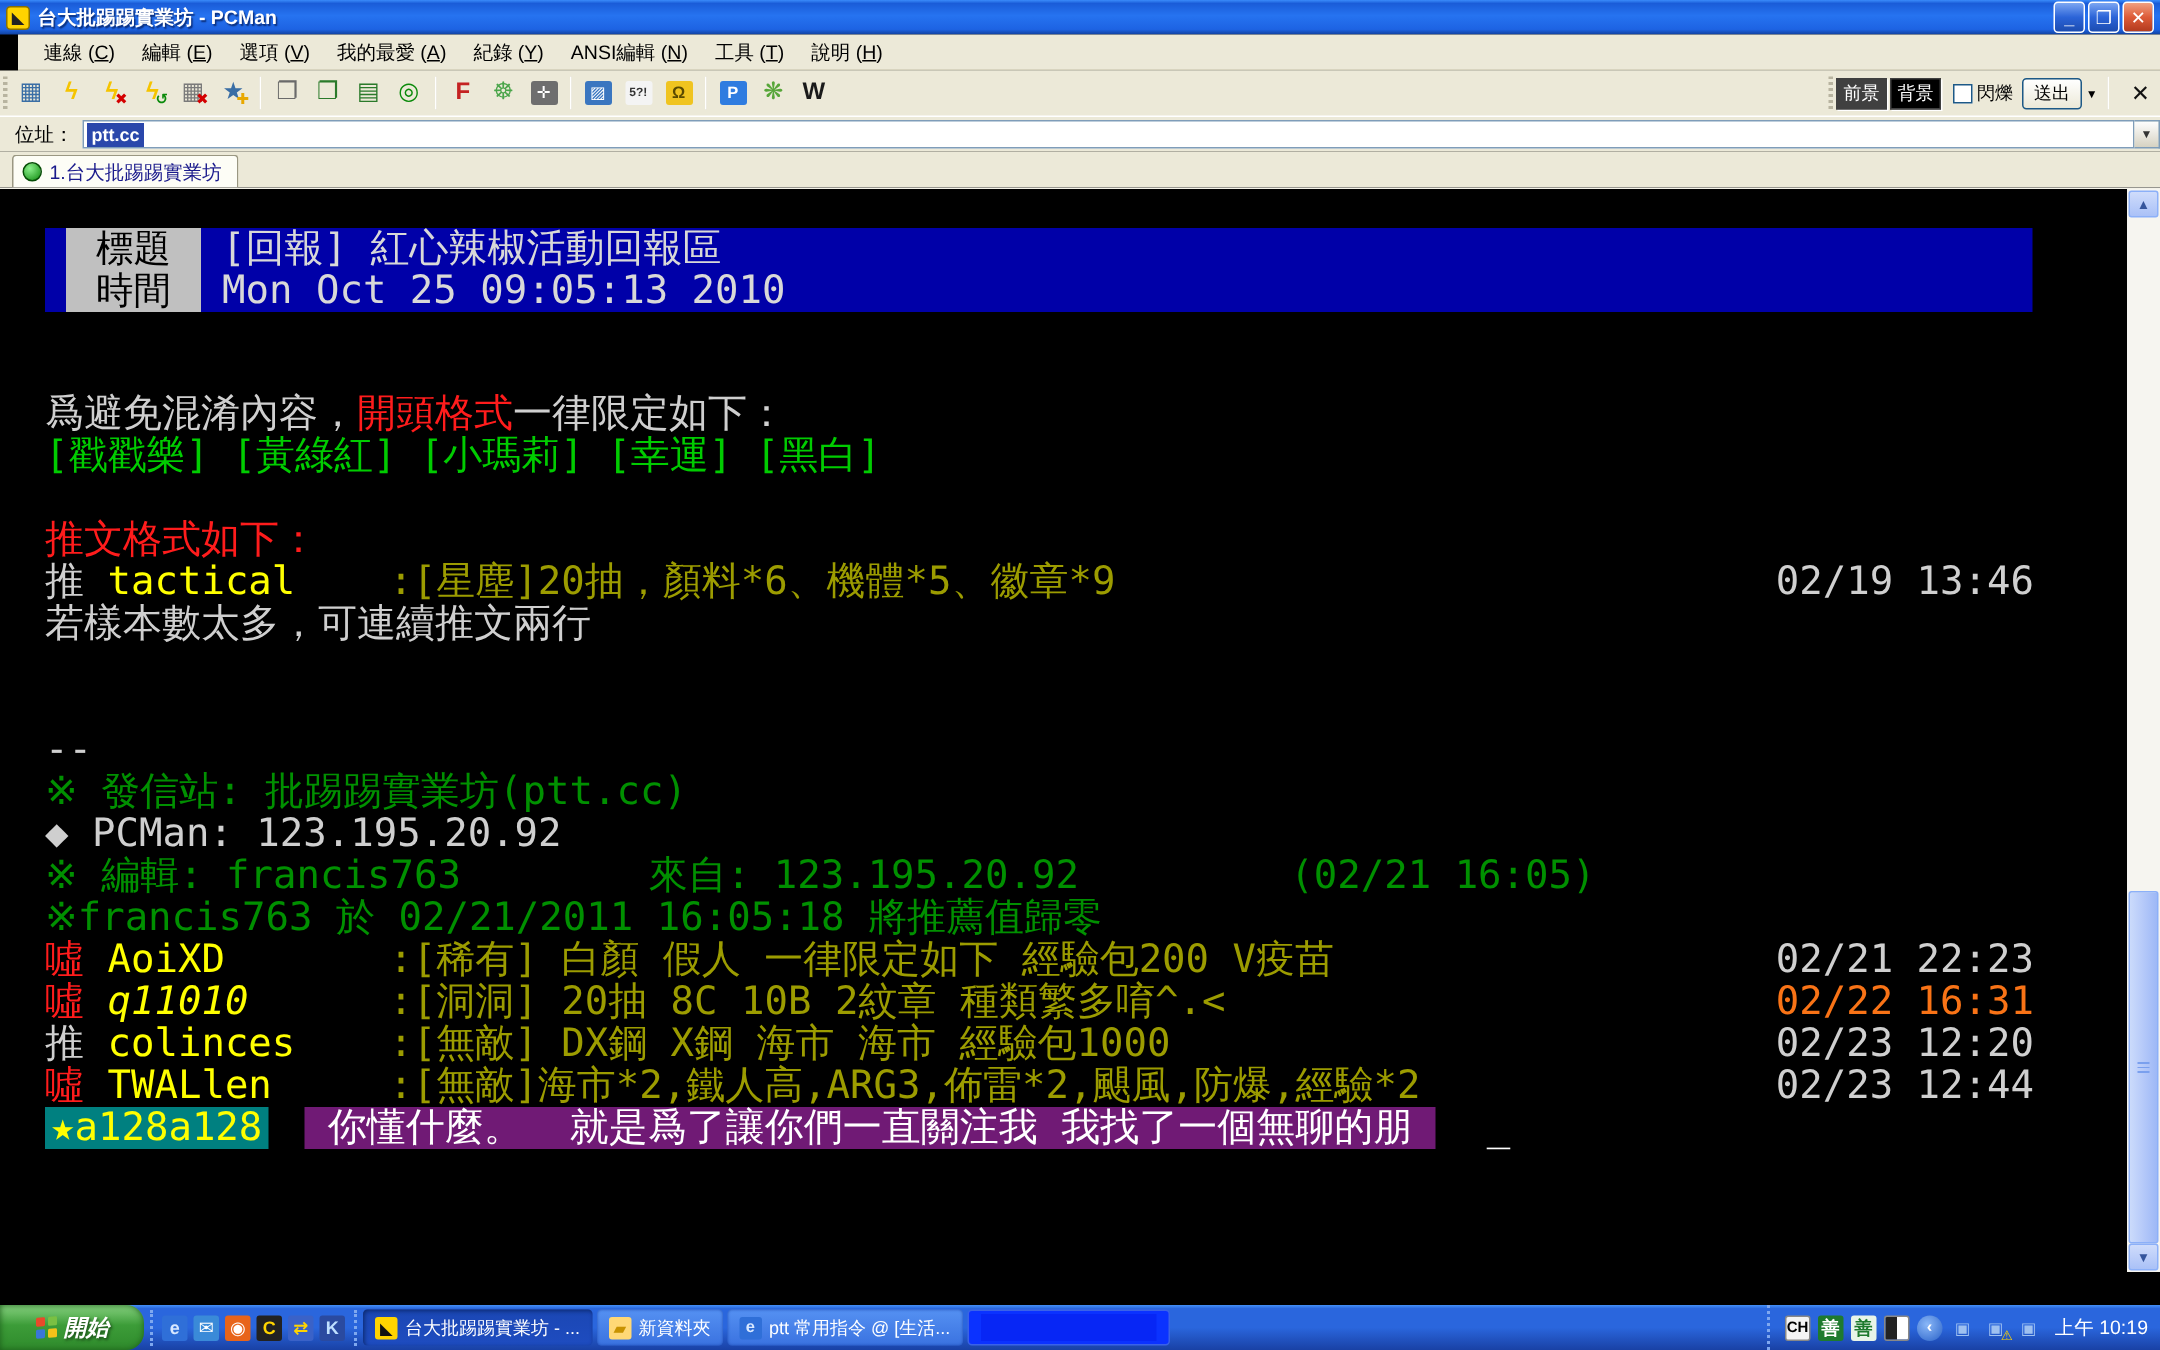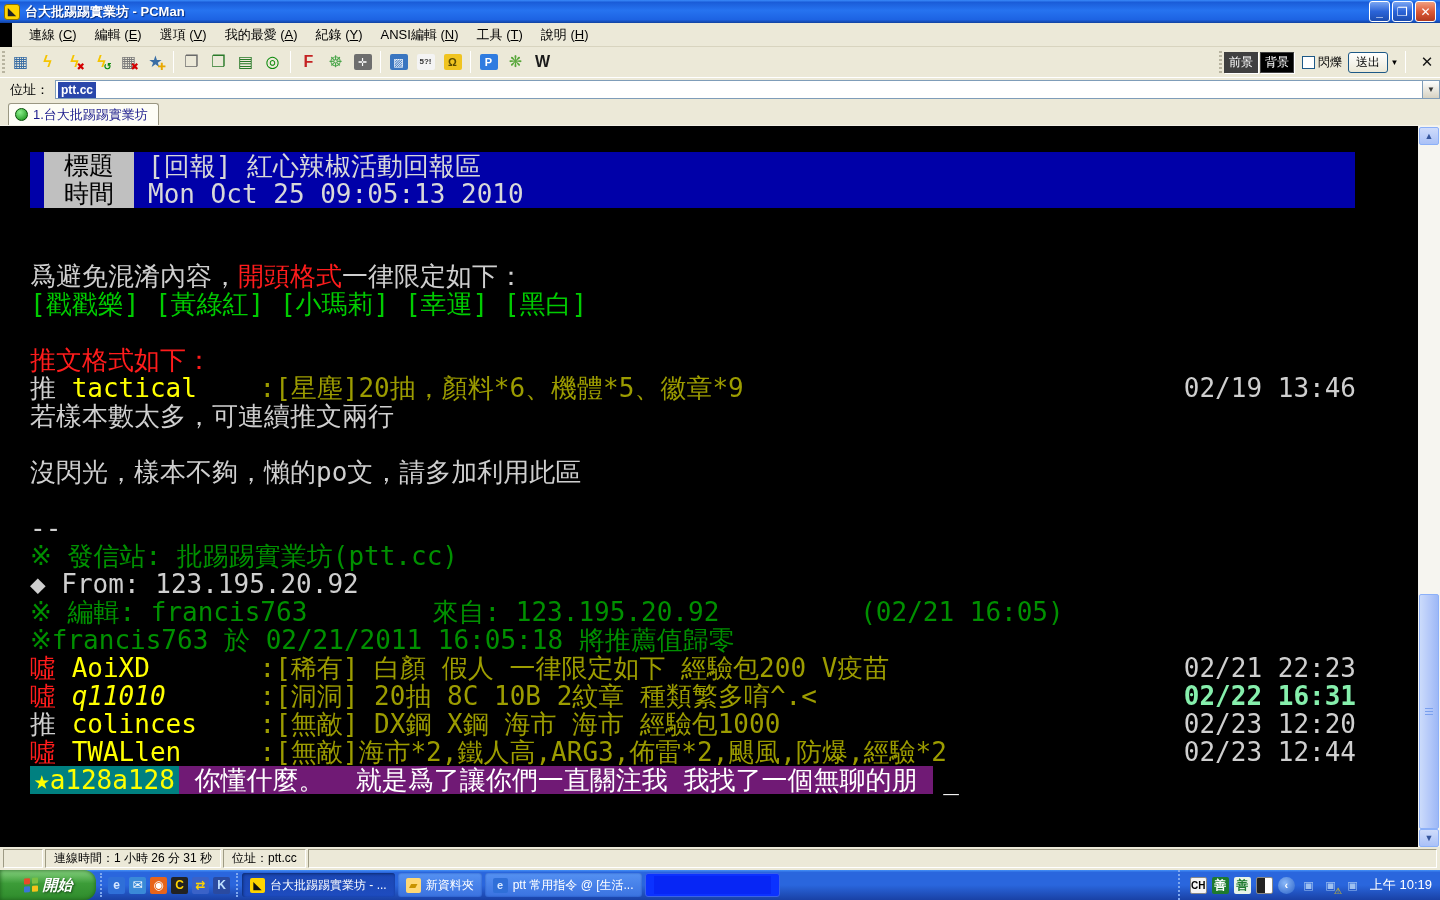--- a/index.html
+++ b/index.html
@@ -76,21 +76,21 @@
     padding:26px 0 0 30px; font-family:"DejaVu Sans Mono","DejaVu Sans",monospace; font-size:26px; }
   #bbs-header { position:relative; height:56px; width:1325px; margin-bottom:54px; }
   #bbs-header .hdr-blue { position:absolute; left:0; top:0; width:100%; height:56px; background:#0000a8; }
   #bbs-header .hdr-label { position:absolute; left:14px; top:0; width:90px; height:56px; background:#c0c0c0;
     color:#000; display:flex; flex-direction:column; align-items:center; justify-content:center; z-index:2;
     font-size:25px; line-height:28px; }
   #bbs-header .hdr-text { position:absolute; left:118px; top:0; z-index:2; color:#d8d8d8; line-height:28px; white-space:pre; }
   .tline { height:28px; line-height:28px; display:flex; white-space:pre; padding-right:62px; }
   .tline span { white-space:pre; }
   .tline .ts { margin-left:auto; }
-  #bottom-line { height:28px; line-height:28px; display:flex; white-space:pre; }
+  #bottom-line { height:28px; line-height:28px; display:flex; white-space:pre;gap:24px; }
   #bottom-line .seg-star { padding:0 4px; }
   #bottom-line .cursor { margin-left:10px; }
 
   
   #vscroll { position:absolute; right:0; top:0; width:22px; height:722px; background:#f6f5f0; }
   .sb-btn { position:absolute; left:1px; width:20px; height:18px; border-radius:2px;
     background:linear-gradient(180deg,#cfdcfb,#aac1f7); border:1px solid #8cb0f8;
     color:#35559c; font-size:9px; display:flex; align-items:center; justify-content:center; }
   #sb-up { top:1px; }
   #sb-down { bottom:1px; }
@@ -271,51 +271,44 @@
         <div class="hdr-text"><span>[回報] 紅心辣椒活動回報區</span><br><span>Mon Oct 25 09:05:13 2010</span></div>
       </div>
       <div id="term-lines">
           <div class="tline"><span style="color: rgb(207, 207, 207);">爲避免混淆內容，</span><span style="color: rgb(255, 28, 28);">開頭格式</span><span style="color: rgb(207, 207, 207);">一律限定如下：</span></div>
           <div class="tline"><span style="color: rgb(0, 204, 0);">[戳戳樂] [黃綠紅] [小瑪莉] [幸運] [黑白]</span></div>
           <div class="tline"></div>
           <div class="tline"><span style="color: rgb(255, 28, 28);">推文格式如下：</span></div>
           <div class="tline"><span style="color: rgb(207, 207, 207);">推 </span><span style="color: rgb(255, 255, 0);">tactical</span><span style="color: rgb(156, 156, 0);">    :[星塵]20抽，顏料*6、機體*5、徽章*9</span><span class="ts" style="color: rgb(207, 207, 207);">02/19 13:46</span></div>
           <div class="tline"><span style="color: rgb(207, 207, 207);">若樣本數太多，可連續推文兩行</span></div>
           <div class="tline"></div>
-          <div class="tline"><span style="color: rgb(207, 207, 207);">沒閃光，樣本不夠，懶的po文，請多加利用此區</span></div>
           <div class="tline"></div>
           <div class="tline"><span style="color: rgb(207, 207, 207);">--</span></div>
           <div class="tline"><span style="color: rgb(0, 144, 0);">※ 發信站: 批踢踢實業坊(ptt.cc)</span></div>
-          <div class="tline"><span style="color: rgb(207, 207, 207);">◆ From: 123.195.20.92</span></div>
+          <div class="tline"><span style="color: rgb(207, 207, 207);">◆ PCMan: 123.195.20.92</span></div>
           <div class="tline"><span style="color: rgb(0, 144, 0);">※ 編輯: francis763        來自: 123.195.20.92         (02/21 16:05)</span></div>
           <div class="tline"><span style="color: rgb(0, 144, 0);">※francis763 於 02/21/2011 16:05:18 將推薦值歸零</span></div>
           <div class="tline"><span style="color: rgb(255, 28, 28);">噓 </span><span style="color: rgb(255, 255, 0);">AoiXD</span><span style="color: rgb(156, 156, 0);">       :[稀有] 白顏 假人 一律限定如下 經驗包200 V疫苗</span><span class="ts" style="color: rgb(207, 207, 207);">02/21 22:23</span></div>
-          <div class="tline"><span style="color: rgb(255, 28, 28);">噓 </span><span style="color: rgb(255, 255, 0); font-style: italic;">q11010</span><span style="color: rgb(156, 156, 0);">      :[洞洞] 20抽 8C 10B 2紋章 種類繁多唷^.&lt;</span><span class="ts" style="color: #86efac; font-weight: bold;">02/22 16:31</span></div>
+          <div class="tline"><span style="color: rgb(255, 28, 28);">噓 </span><span style="color: rgb(255, 255, 0); font-style: italic;">q11010</span><span style="color: rgb(156, 156, 0);">      :[洞洞] 20抽 8C 10B 2紋章 種類繁多唷^.&lt;</span><span class="ts" style="color: #f97316;">02/22 16:31</span></div>
           <div class="tline"><span style="color: rgb(207, 207, 207);">推 </span><span style="color: rgb(255, 255, 0);">colinces</span><span style="color: rgb(156, 156, 0);">    :[無敵] DX鋼 X鋼 海市 海市 經驗包1000</span><span class="ts" style="color: rgb(207, 207, 207);">02/23 12:20</span></div>
           <div class="tline"><span style="color: rgb(255, 28, 28);">噓 </span><span style="color: rgb(255, 255, 0);">TWALlen</span><span style="color: rgb(156, 156, 0);">     :[無敵]海市*2,鐵人高,ARG3,佈雷*2,颶風,防爆,經驗*2</span><span class="ts" style="color: rgb(207, 207, 207);">02/23 12:44</span></div>
         </div>
       <div id="bottom-line">
         <span class="seg-star" style="background: rgb(0, 128, 128); color: rgb(255, 255, 0);">★a128a128</span><span class="seg-msg" style="background: #701a75; color: rgb(255, 255, 255);"> 你懂什麼。  就是爲了讓你們一直關注我 我找了一個無聊的朋 </span><span class="cursor" style="color: rgb(255, 255, 255);">_</span>
       </div>
     </div>
     <div id="vscroll">
       <div class="sb-btn" id="sb-up">▲</div>
       <div id="sb-thumb">
           <div class="gripdots"></div>
         </div>
       <div class="sb-btn" id="sb-down">▼</div>
     </div>
   </div>
 
-  <div id="statusbar" class="abs">
-    <div class="sb-cell sb-c1"></div>
-    <div class="sb-cell">連線時間：1 小時 26 分 31 秒</div>
-    <div class="sb-cell">位址：ptt.cc</div>
-    <div class="sb-cell sb-c4"></div>
-  </div>
 
   <div id="taskbar" class="abs">
     <div id="start-btn">
       <div class="flag">
         <i style="background:#e84a2a;"></i>
           <i style="background:#7ac043;"></i>
           <i style="background:#3a76d8;"></i>
           <i style="background:#f4c21a;"></i>
       </div>
       <span class="s-label">開始</span>

